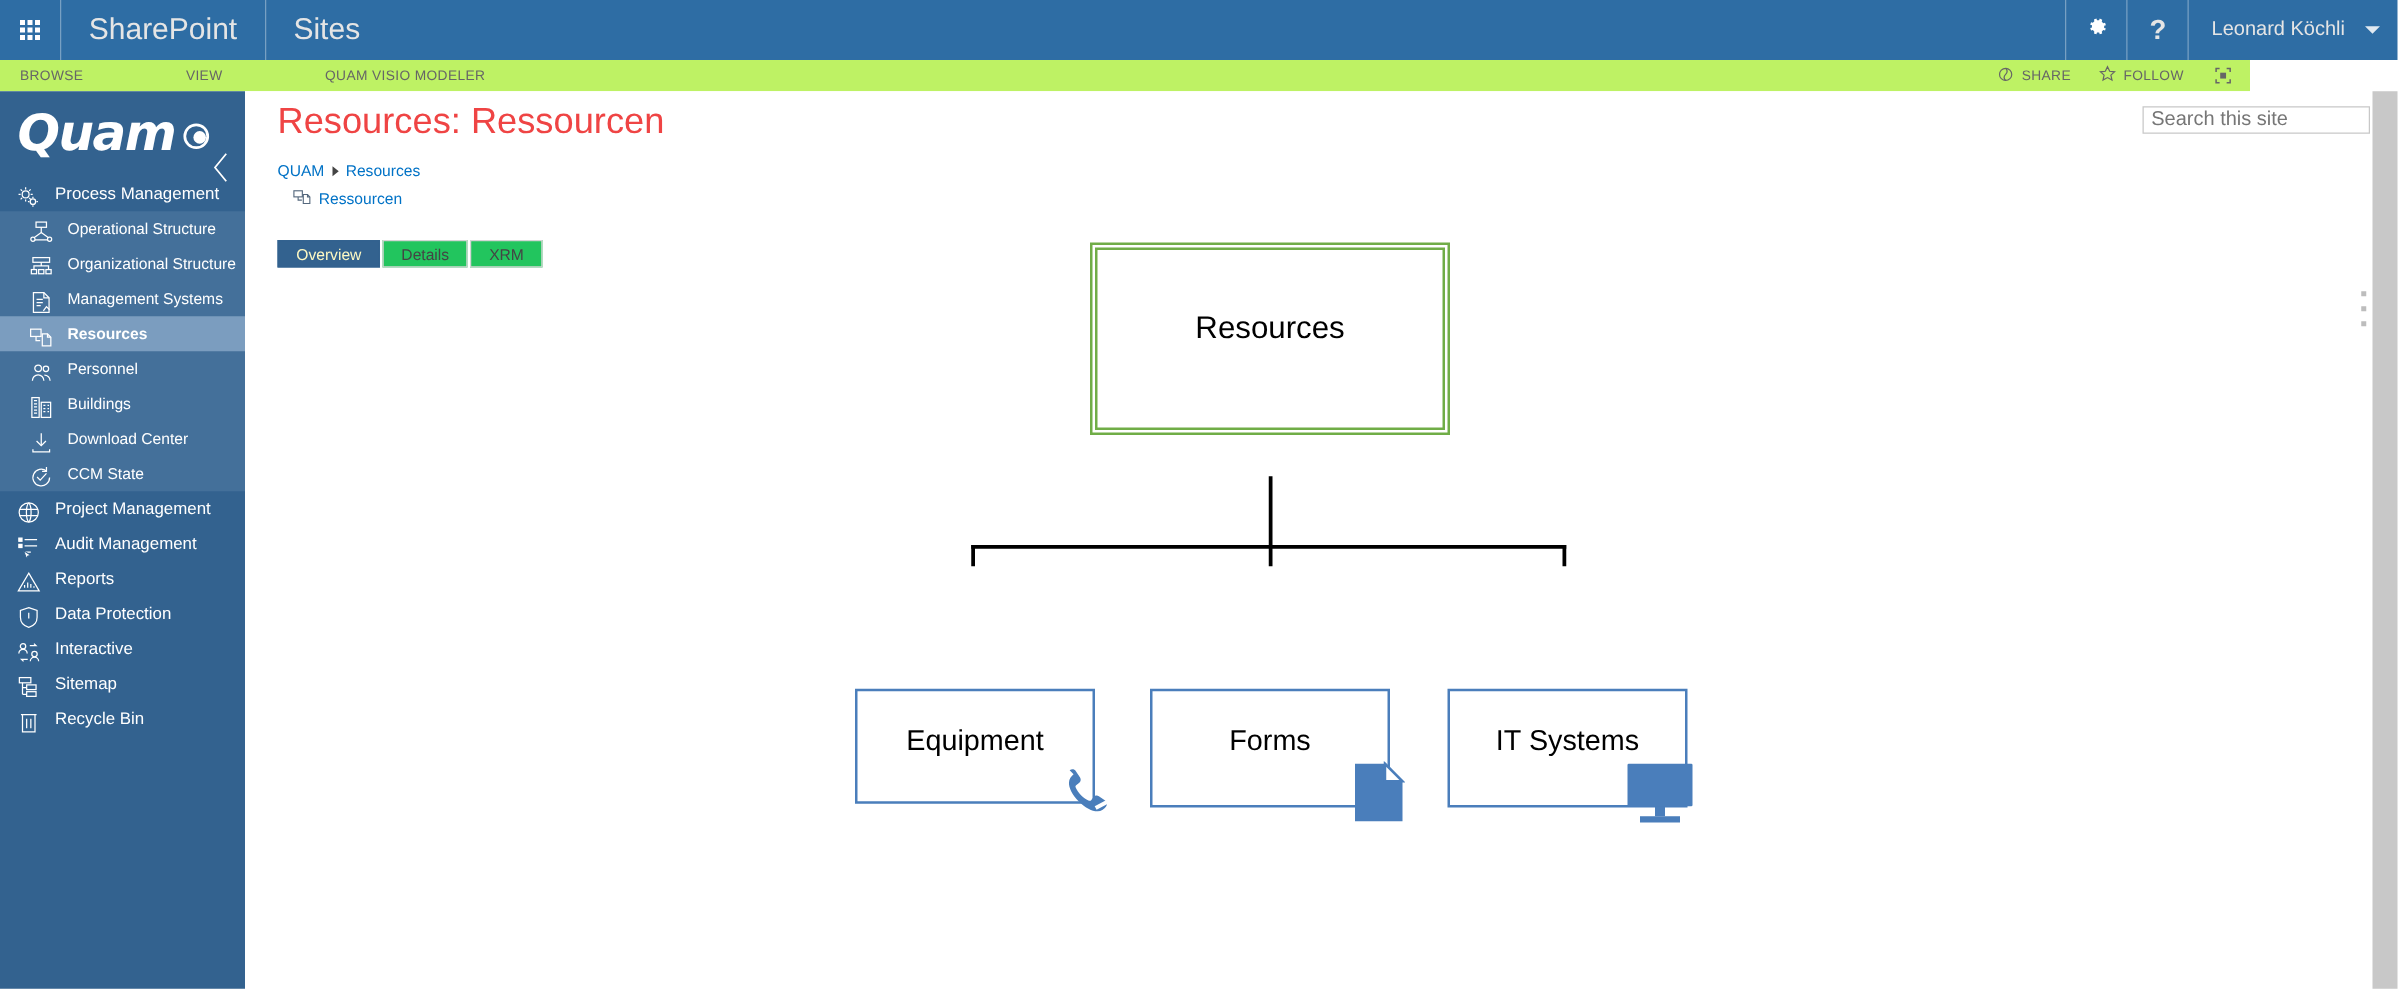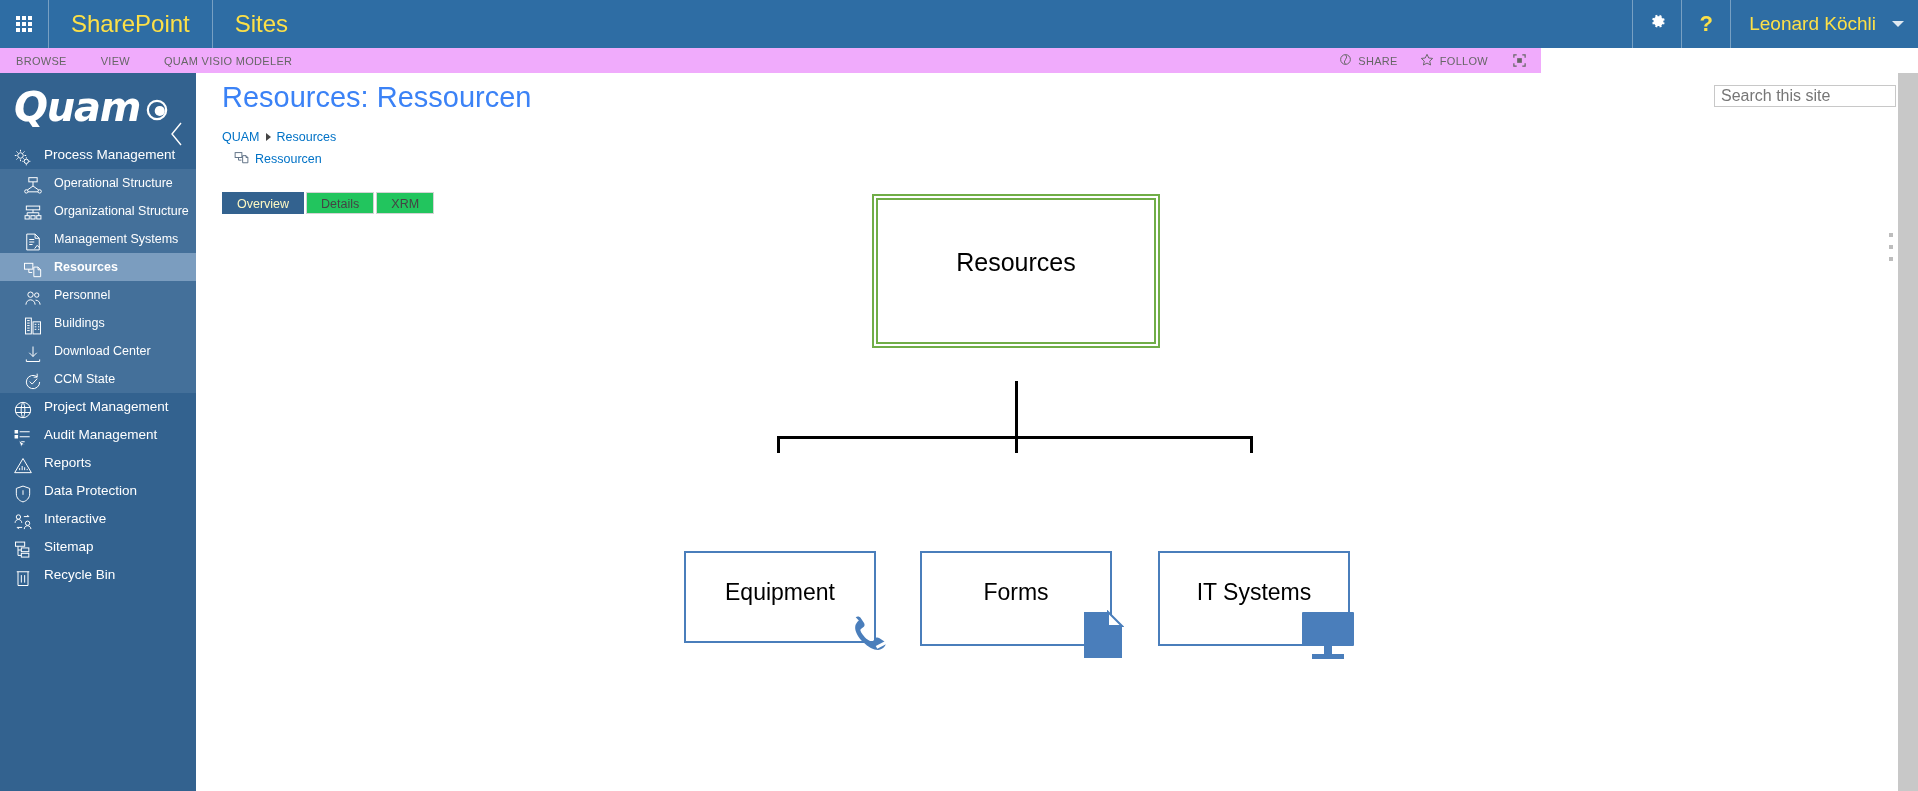--- a/index.html
+++ b/index.html
@@ -11,21 +11,21 @@
     font-family: "Liberation Sans", sans-serif;
     -webkit-font-smoothing: antialiased;
   }
 
   
   #suite-bar {
     position: absolute; top: 0; left: 0;
     width: 1918px; height: 48px;
     background: #2e6da4;
     display: flex; align-items: center;
-    color: #fde047;
+    color: #e5e5e5;
   }
   .waffle-btn {
     width: 48px; height: 48px;
     display: flex; align-items: center; justify-content: center;
     cursor: pointer;
   }
   .waffle-grid {
     display: grid;
     grid-template-columns: repeat(3, 4px);
     grid-template-rows: repeat(3, 4px);
@@ -50,38 +50,38 @@
     margin-left: auto;
     display: flex; align-items: center; height: 48px;
   }
   .suite-icon-btn {
     width: 48px; height: 48px;
     display: flex; align-items: center; justify-content: center;
     cursor: pointer; font-size: 19px;
   }
   .suite-user {
     height: 48px; display: flex; align-items: center;
-    padding: 0 14px 0 18px; font-size: 19px; font-weight: 300;
+    padding: 0 14px 0 18px; font-size: 16px; font-weight: 300;
     white-space: nowrap; cursor: pointer;
   }
   .caret-down {
     margin-left: 16px;
     width: 0; height: 0;
     border-left: 6px solid transparent;
     border-right: 6px solid transparent;
     border-top: 6px solid #ffffff;
     opacity: .85;
   }
 
   
   #ribbon {
     position: absolute; top: 48px; left: 0;
-    width: 1541px; height: 25px;
-    background: #f0abfc;
-    display: flex; align-items: center;
+    width: 1800px; height: 25px;
+    background: #bef264;
+    display: flex; align-items: center; gap: 48px;
   }
   .ribbon-tab {
     font-size: 11px; color: #666666;
     letter-spacing: .3px;
     padding: 0 0 0 0;
     margin-right: 34px;
     cursor: pointer; white-space: nowrap;
   }
   .ribbon-tab:first-child { margin-left: 16px; }
   #ribbon-right {
@@ -163,21 +163,21 @@
     background: transparent;
   }
   #search-input::placeholder { color: #767676; }
   .search-btn {
     width: 22px; height: 20px;
     display: flex; align-items: center; justify-content: center;
     cursor: pointer;
   }
   #page-title {
     position: absolute; left: 26px; top: 8px;
-    font-size: 29px; font-weight: 300; color: #3b82f6;
+    font-size: 29px; font-weight: 300; color: #ef4444;
     white-space: nowrap;
   }
   #breadcrumb {
     position: absolute; left: 26px; top: 57px;
     font-size: 12.5px; color: #0072c6;
     display: flex; align-items: center; gap: 6px;
   }
   #breadcrumb a { color: #0072c6; text-decoration: none; cursor: pointer; }
   .bc-sep {
     width: 0; height: 0;

